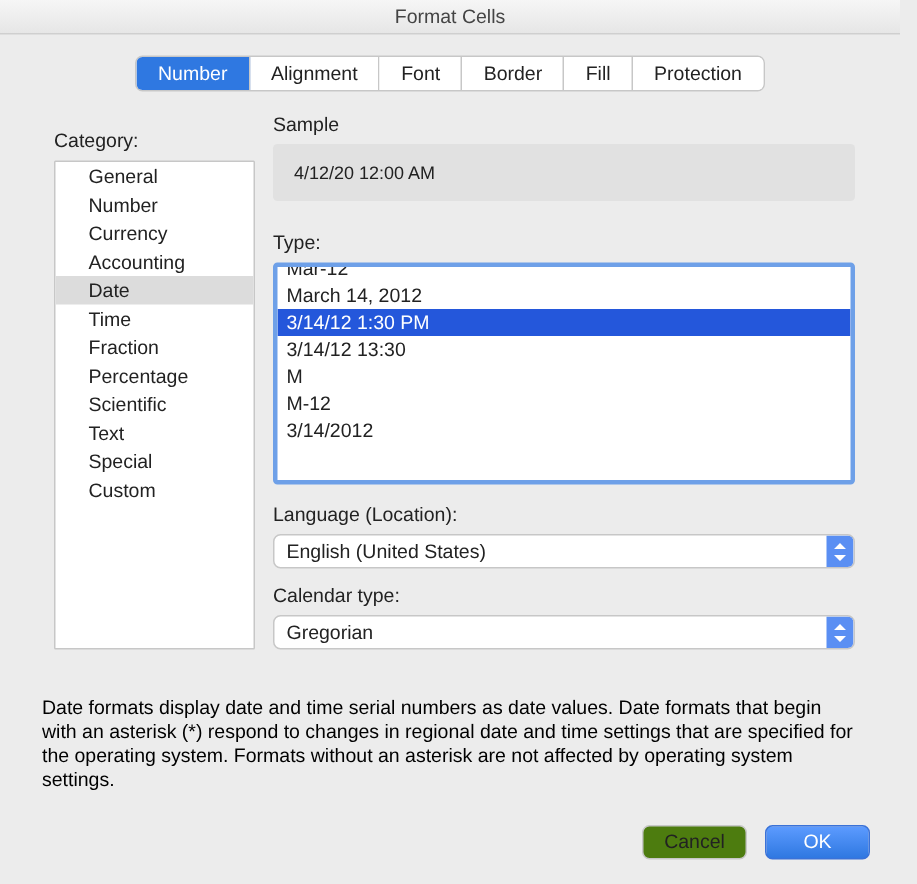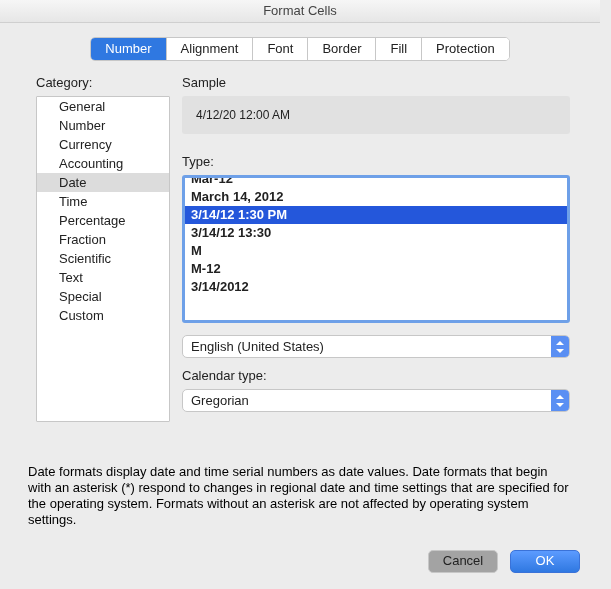--- a/index.html
+++ b/index.html
@@ -88,21 +88,20 @@
     height: 38px;
     display: flex;
     align-items: center;
     padding-left: 14px;
     font-size: 12px;
   }
   .section-gap { height: 20px; }
   .type-outer {
     position: relative;
     margin-bottom: 12px;
-    font-weight: bold;
   }
   .type-list {
     border: 3px solid #6ea0e8;
     border-radius: 3px;
     background: #fff;
     height: 142px;
     overflow: hidden;
     position: relative;
   }
   .type-list-inner {
@@ -164,21 +163,21 @@
     right: 20px;
     bottom: 16px;
     display: flex;
     gap: 12px;
   }
   .btn {
     width: 68px;
     height: 21px;
     border: 1px solid #c7c7c7;
     border-radius: 5px;
-    background: #a3a3a3;
+    background: #4d7c0f;
     font-size: 13px;
     text-align: center;
     line-height: 19px;
     cursor: default;
   }
   .btn.primary {
     background: linear-gradient(#5c9bff, #2f78e1);
     border-color: #3a72d8;
     color: #fff;
   }
@@ -203,22 +202,22 @@
 
     <div class="left-col">
       <div class="label">Category:</div>
       <div class="category-list" id="category-list">
           <div class="item">General</div>
           <div class="item">Number</div>
           <div class="item">Currency</div>
           <div class="item">Accounting</div>
           <div class="item selected">Date</div>
           <div class="item">Time</div>
+          <div class="item">Fraction</div>
           <div class="item">Percentage</div>
-          <div class="item">Fraction</div>
           <div class="item">Scientific</div>
           <div class="item">Text</div>
           <div class="item">Special</div>
           <div class="item">Custom</div>
         </div>
     </div>
 
     <div class="right-col">
       <div class="label">Sample</div>
       <div class="sample-box">
@@ -235,20 +234,21 @@
               <div class="item">March 14, 2012</div>
               <div class="item selected">3/14/12 1:30 PM</div>
               <div class="item">3/14/12 13:30</div>
               <div class="item">M</div>
               <div class="item">M-12</div>
               <div class="item">3/14/2012</div>
             </div>
         </div>
       </div>
 
+      <div class="label">Language (Location):</div>
       <div class="dropdown-row">
         <div class="dropdown">
           <div class="dd-text">English (United States)</div>
           <div class="dd-arrow">
             <svg viewBox="0 0 8 12">
                 <path d="M4 0 L8 4 L0 4 Z M0 8 L8 8 L4 12 Z"></path>
               </svg>
           </div>
         </div>
       </div>

